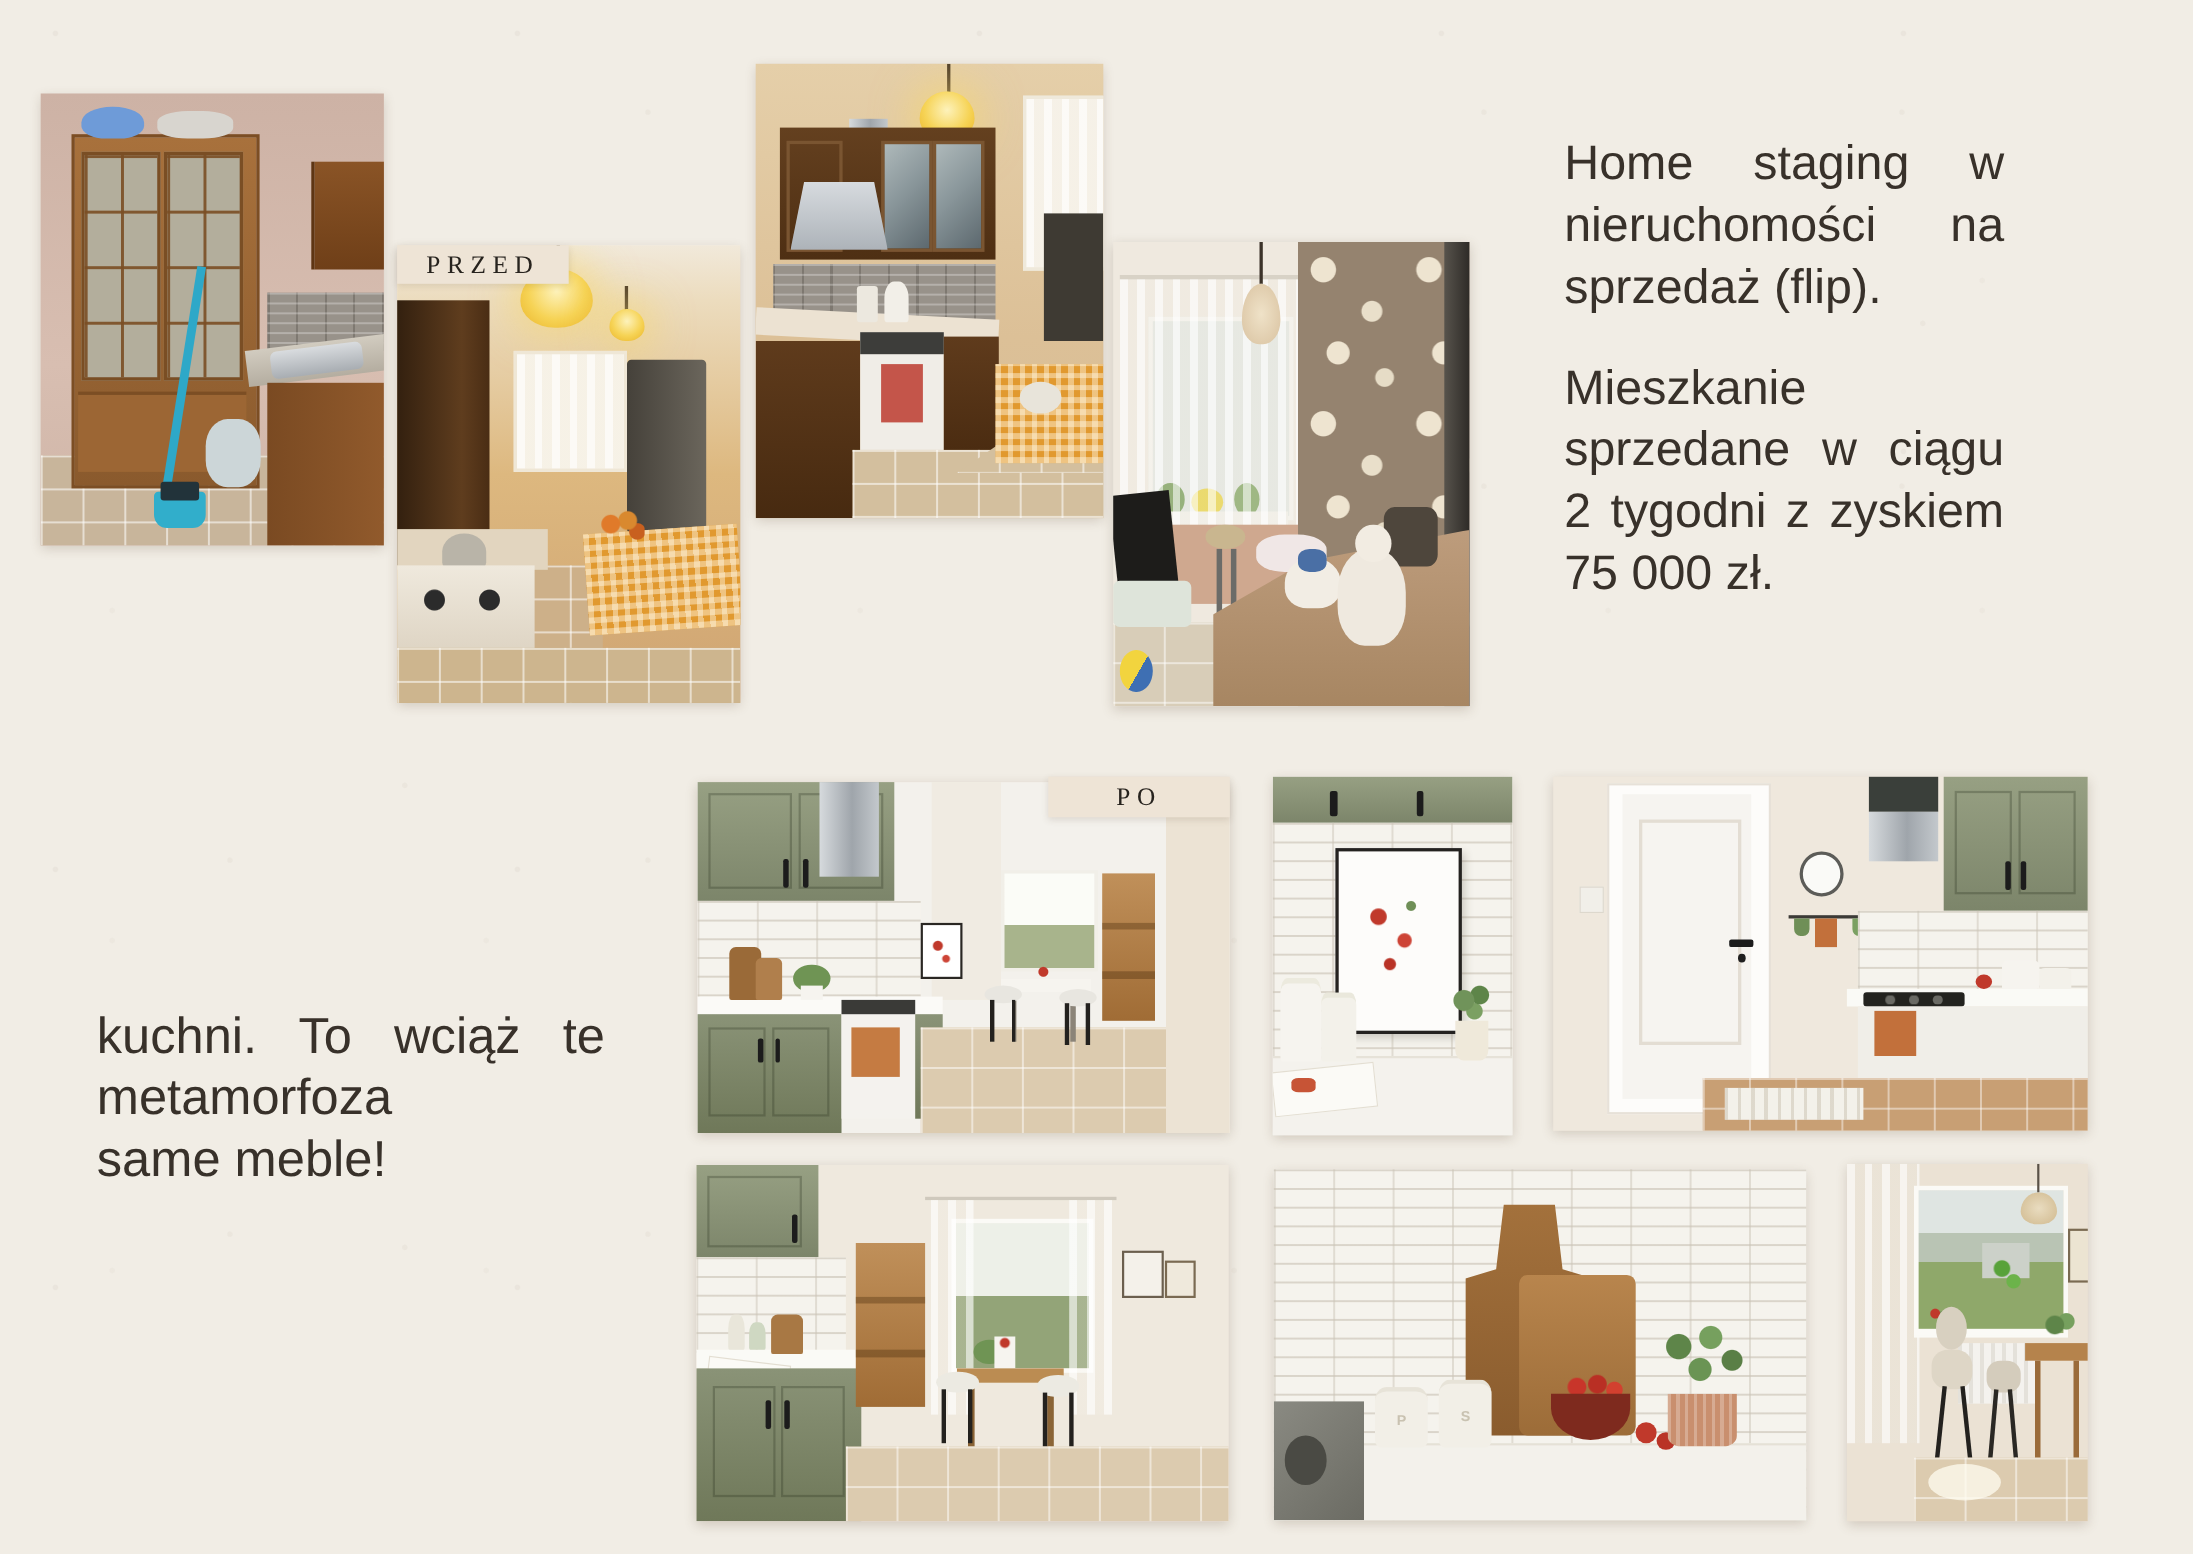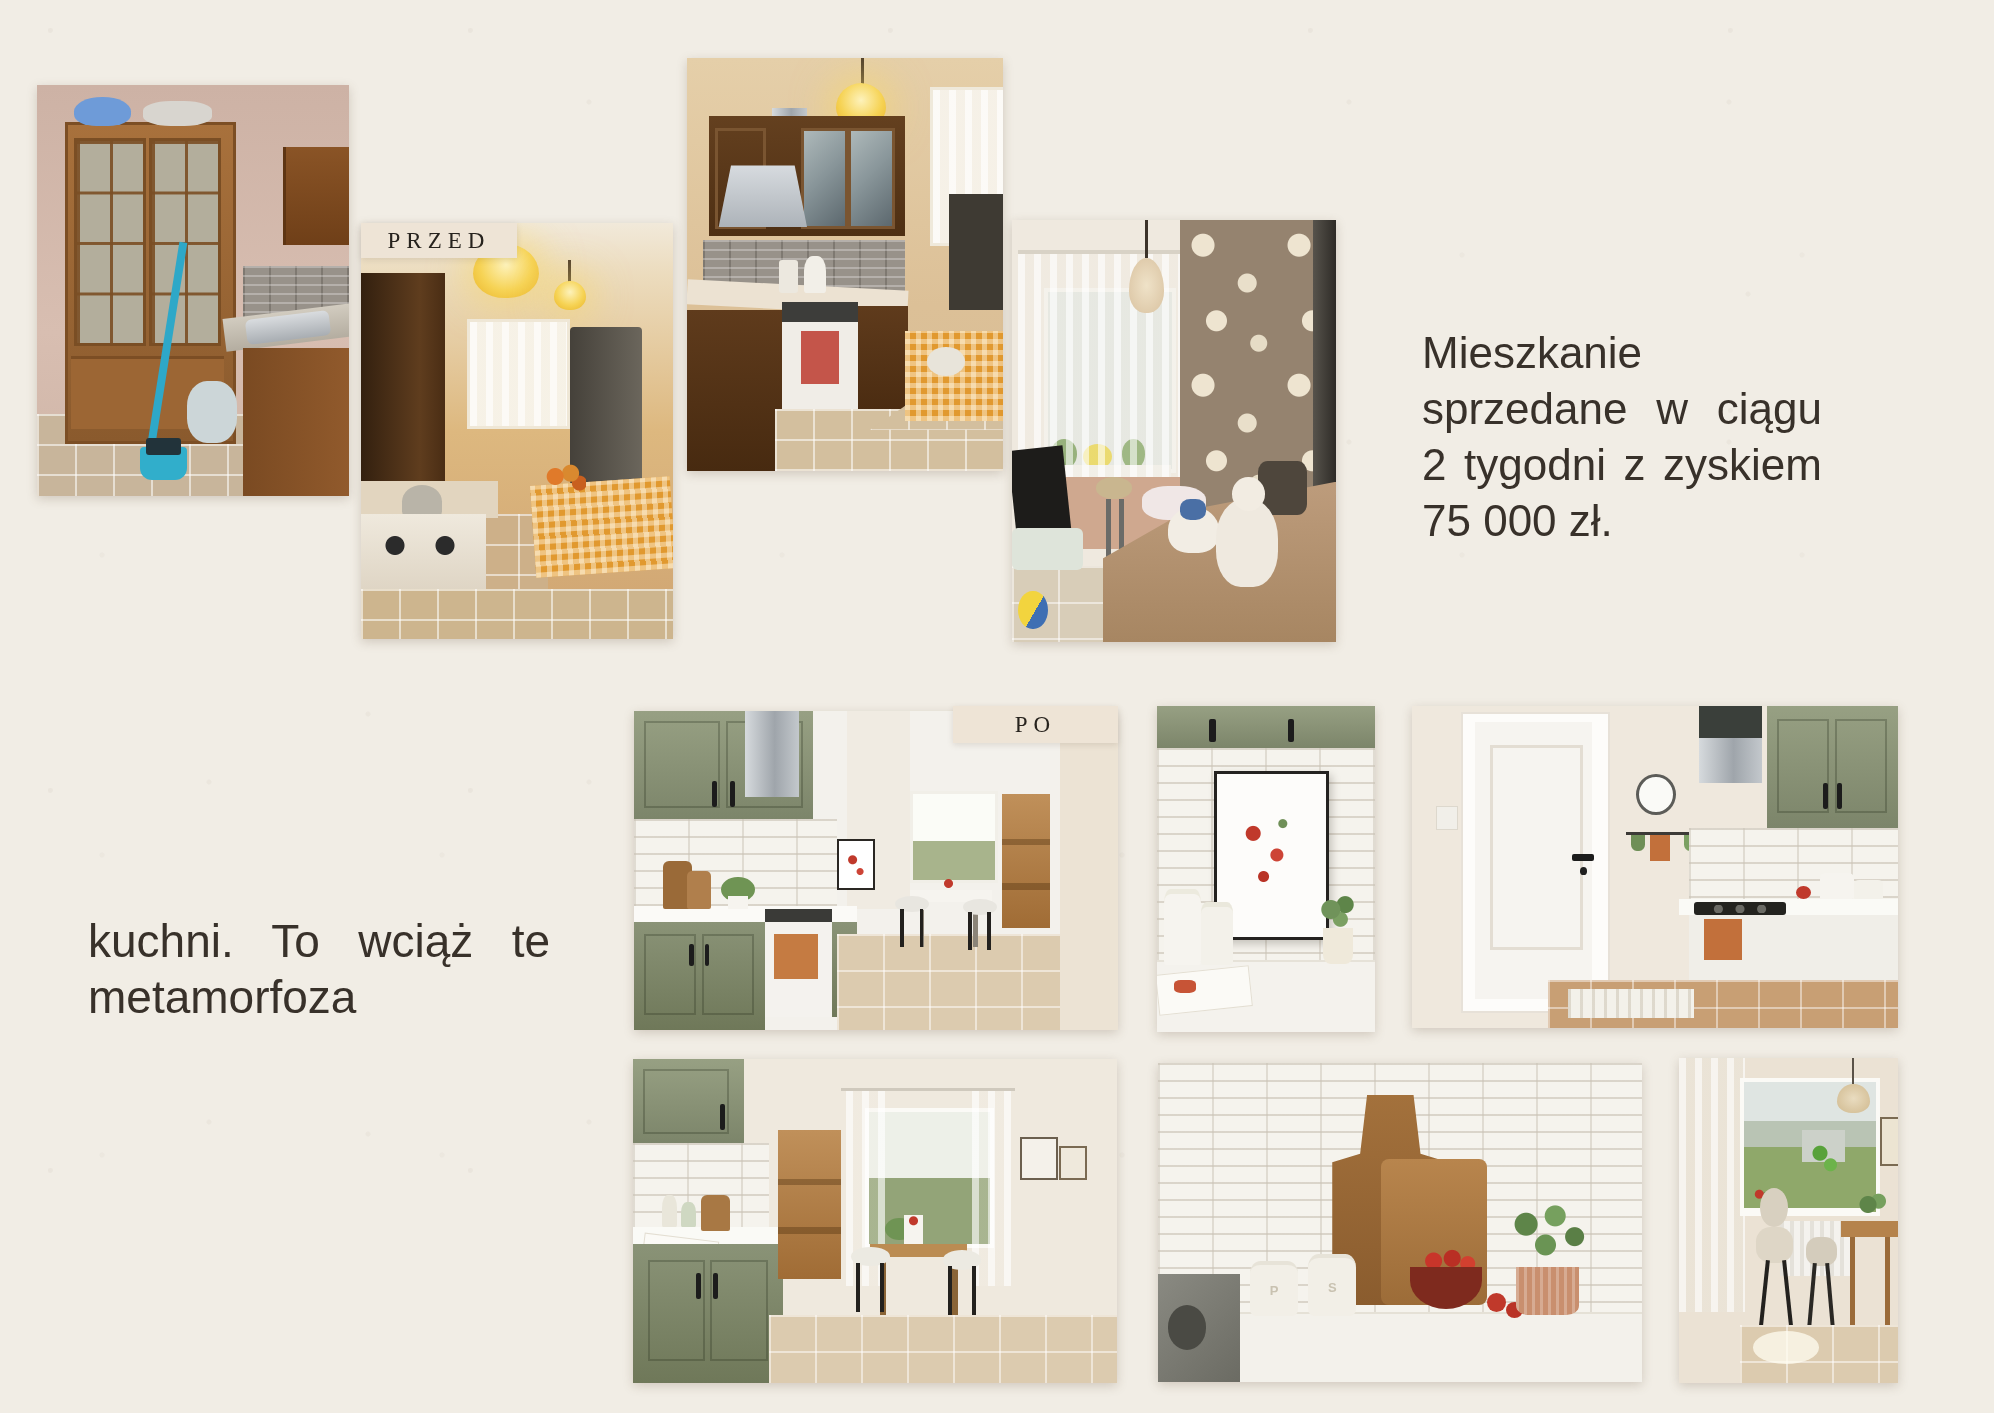--- a/index.html
+++ b/index.html
@@ -141,30 +141,36 @@
     <div class="e" style="left:48%;top:68%;width:16%;height:11%;background:#f2ede4;border-radius:50% 50% 40% 40%"></div>
     <div class="e" style="left:52%;top:66%;width:8%;height:5%;background:#4a6fa5;border-radius:40%"></div>
     <div class="e" style="left:63%;top:66%;width:19%;height:21%;background:#efe9df;border-radius:45% 45% 40% 40%"></div>
     <div class="e" style="left:68%;top:61%;width:10%;height:8%;background:#f2ece2;border-radius:50%"></div>
     <div class="e" style="left:2%;top:88%;width:9%;height:9%;background:linear-gradient(120deg,#f2d43e 55%,#3e6fb3 55%);border-radius:50%"></div>
   </div>
 
   <div class="tag" style="left:361px;top:223px;width:156px;height:35px">PRZED</div>
   <div class="tag" style="left:953px;top:706px;width:165px;height:37px">PO</div>
 
+  <div class="txt rt" style="top:121px">
+    <div class="ln">Home staging w</div>
+    <div class="ln">nieruchomości na</div>
+    <div class="lnl">sprzedaż (flip).</div>
+  </div>
   <div class="txt rt" style="top:325px">
     <div class="ln">Mieszkanie</div>
     <div class="ln">sprzedane w ciągu</div>
     <div class="ln">2 tygodni z zyskiem</div>
     <div class="lnl">75 000 zł.</div>
   </div>
 
   <div class="txt lt">
     <div class="ln">kuchni. To wciąż te</div>
     <div class="ln">metamorfoza</div>
+    <div class="lnl">same meble!</div>
   </div>
 
   <div class="photo" style="left:634px;top:711px;width:484px;height:319px;background:#f3f1ec">
     <div class="e" style="left:88%;top:0;width:12%;height:100%;background:#ece3d4"></div>
     <div class="e" style="left:44%;top:0;width:13%;height:62%;background:#f0ebe2"></div>
     <div class="e sage" style="left:0;top:0;width:37%;height:34%"></div>
     <div class="e sagep" style="left:2%;top:3%;width:15%;height:26%"></div>
     <div class="e sagep" style="left:19%;top:3%;width:15%;height:26%"></div>
     <div class="e hnd" style="left:16.2%;top:22%;width:1%;height:8%"></div>
     <div class="e hnd" style="left:19.8%;top:22%;width:1%;height:8%"></div>

